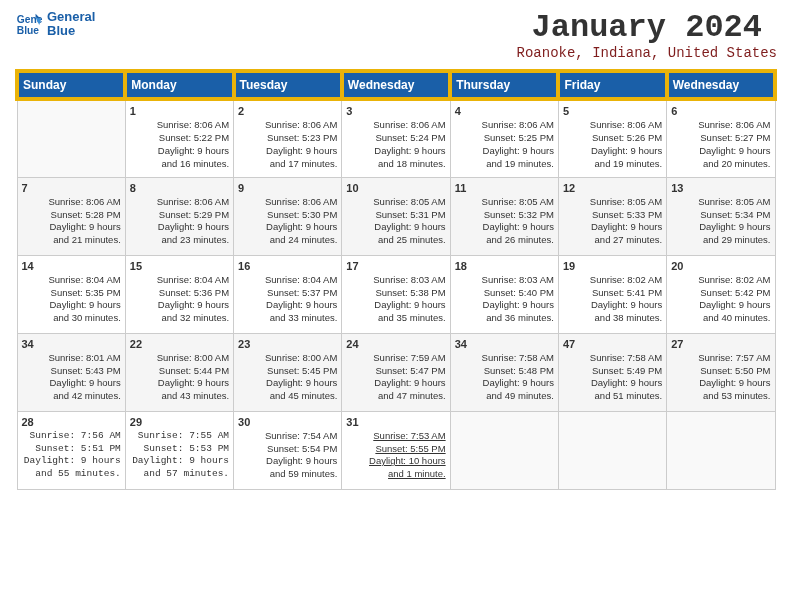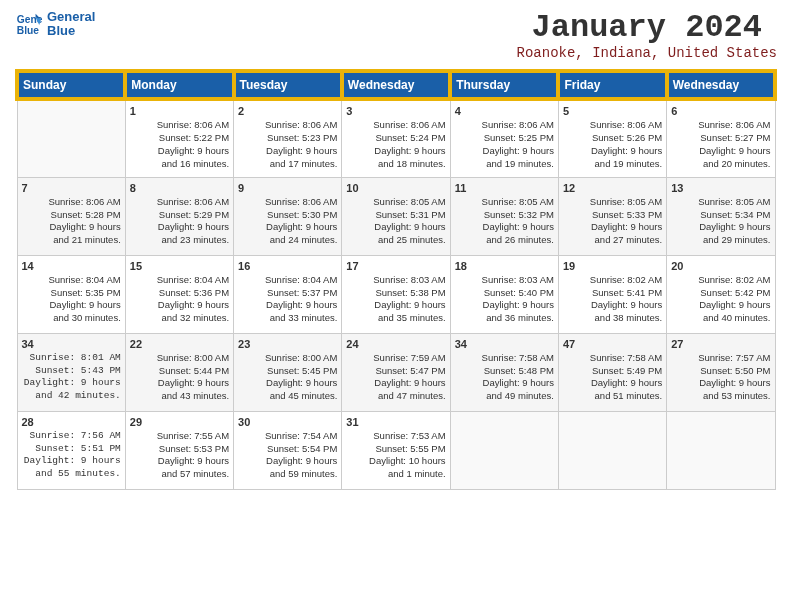--- a/index.html
+++ b/index.html
@@ -267,21 +267,21 @@
             <span class="day-number">20</span>
             <div class="day-info" style="white-space: pre-line;">Sunrise: 8:02 AM
 Sunset: 5:42 PM
 Daylight: 9 hours
 and 40 minutes.</div>
           </td>
         </tr>
         <tr>
           <td>
             <span class="day-number">34</span>
-            <div class="day-info" style="white-space: pre-line; font-family: Liberation Mono, monospace;">Sunrise: 8:01 AM
+            <div class="day-info" style="white-space: pre-line;">Sunrise: 8:01 AM
 Sunset: 5:43 PM
 Daylight: 9 hours
 and 42 minutes.</div>
           </td>
           <td>
             <span class="day-number">22</span>
             <div class="day-info" style="white-space: pre-line;">Sunrise: 8:00 AM
 Sunset: 5:44 PM
 Daylight: 9 hours
 and 43 minutes.</div>
@@ -325,35 +325,35 @@
         <tr>
           <td>
             <span class="day-number">28</span>
             <div class="day-info" style="white-space: pre-line; font-family: Liberation Mono, monospace;">Sunrise: 7:56 AM
 Sunset: 5:51 PM
 Daylight: 9 hours
 and 55 minutes.</div>
           </td>
           <td>
             <span class="day-number">29</span>
-            <div class="day-info" style="white-space: pre-line;">Sunrise: 7:55 AM
+            <div class="day-info" style="white-space: pre-line; font-family: Liberation Mono, monospace;">Sunrise: 7:55 AM
 Sunset: 5:53 PM
 Daylight: 9 hours
 and 57 minutes.</div>
           </td>
           <td>
             <span class="day-number">30</span>
             <div class="day-info" style="white-space: pre-line;">Sunrise: 7:54 AM
 Sunset: 5:54 PM
 Daylight: 9 hours
 and 59 minutes.</div>
           </td>
           <td>
             <span class="day-number">31</span>
-            <div class="day-info" style="white-space: pre-line;">Sunrise: 7:53 AM
+            <div class="day-info" style="white-space: pre-line; text-decoration: underline;">Sunrise: 7:53 AM
 Sunset: 5:55 PM
 Daylight: 10 hours
 and 1 minute.</div>
           </td>
           <td class="empty-cell"></td>
           <td class="empty-cell"></td>
           <td class="empty-cell"></td>
         </tr>
       </tbody>
   </table>

